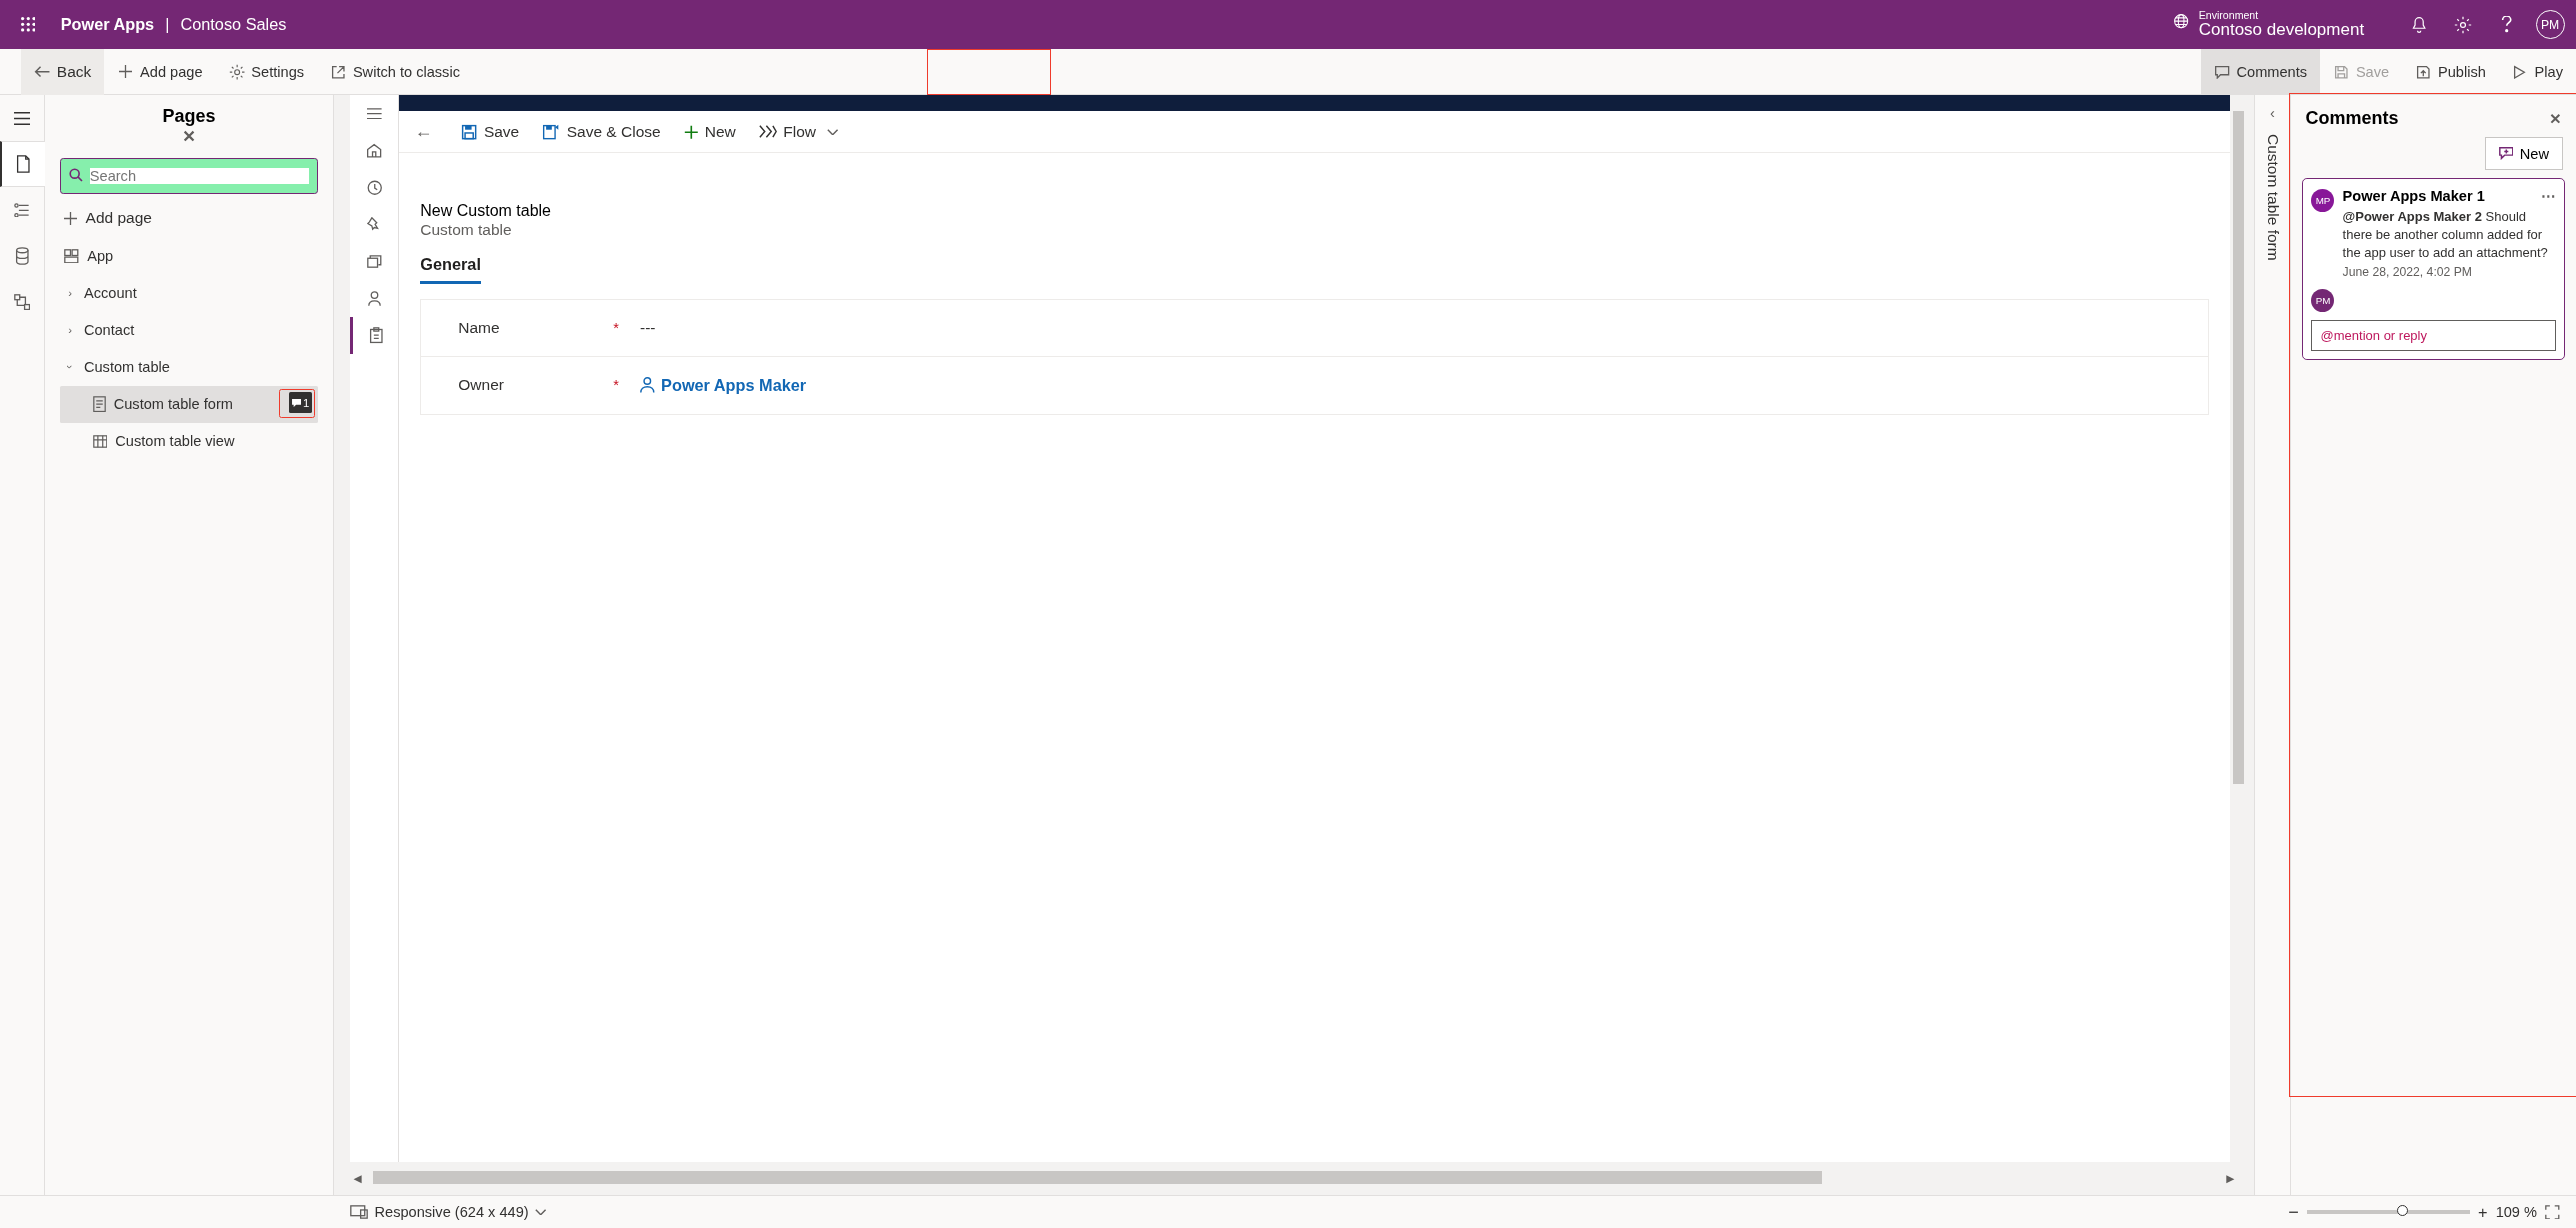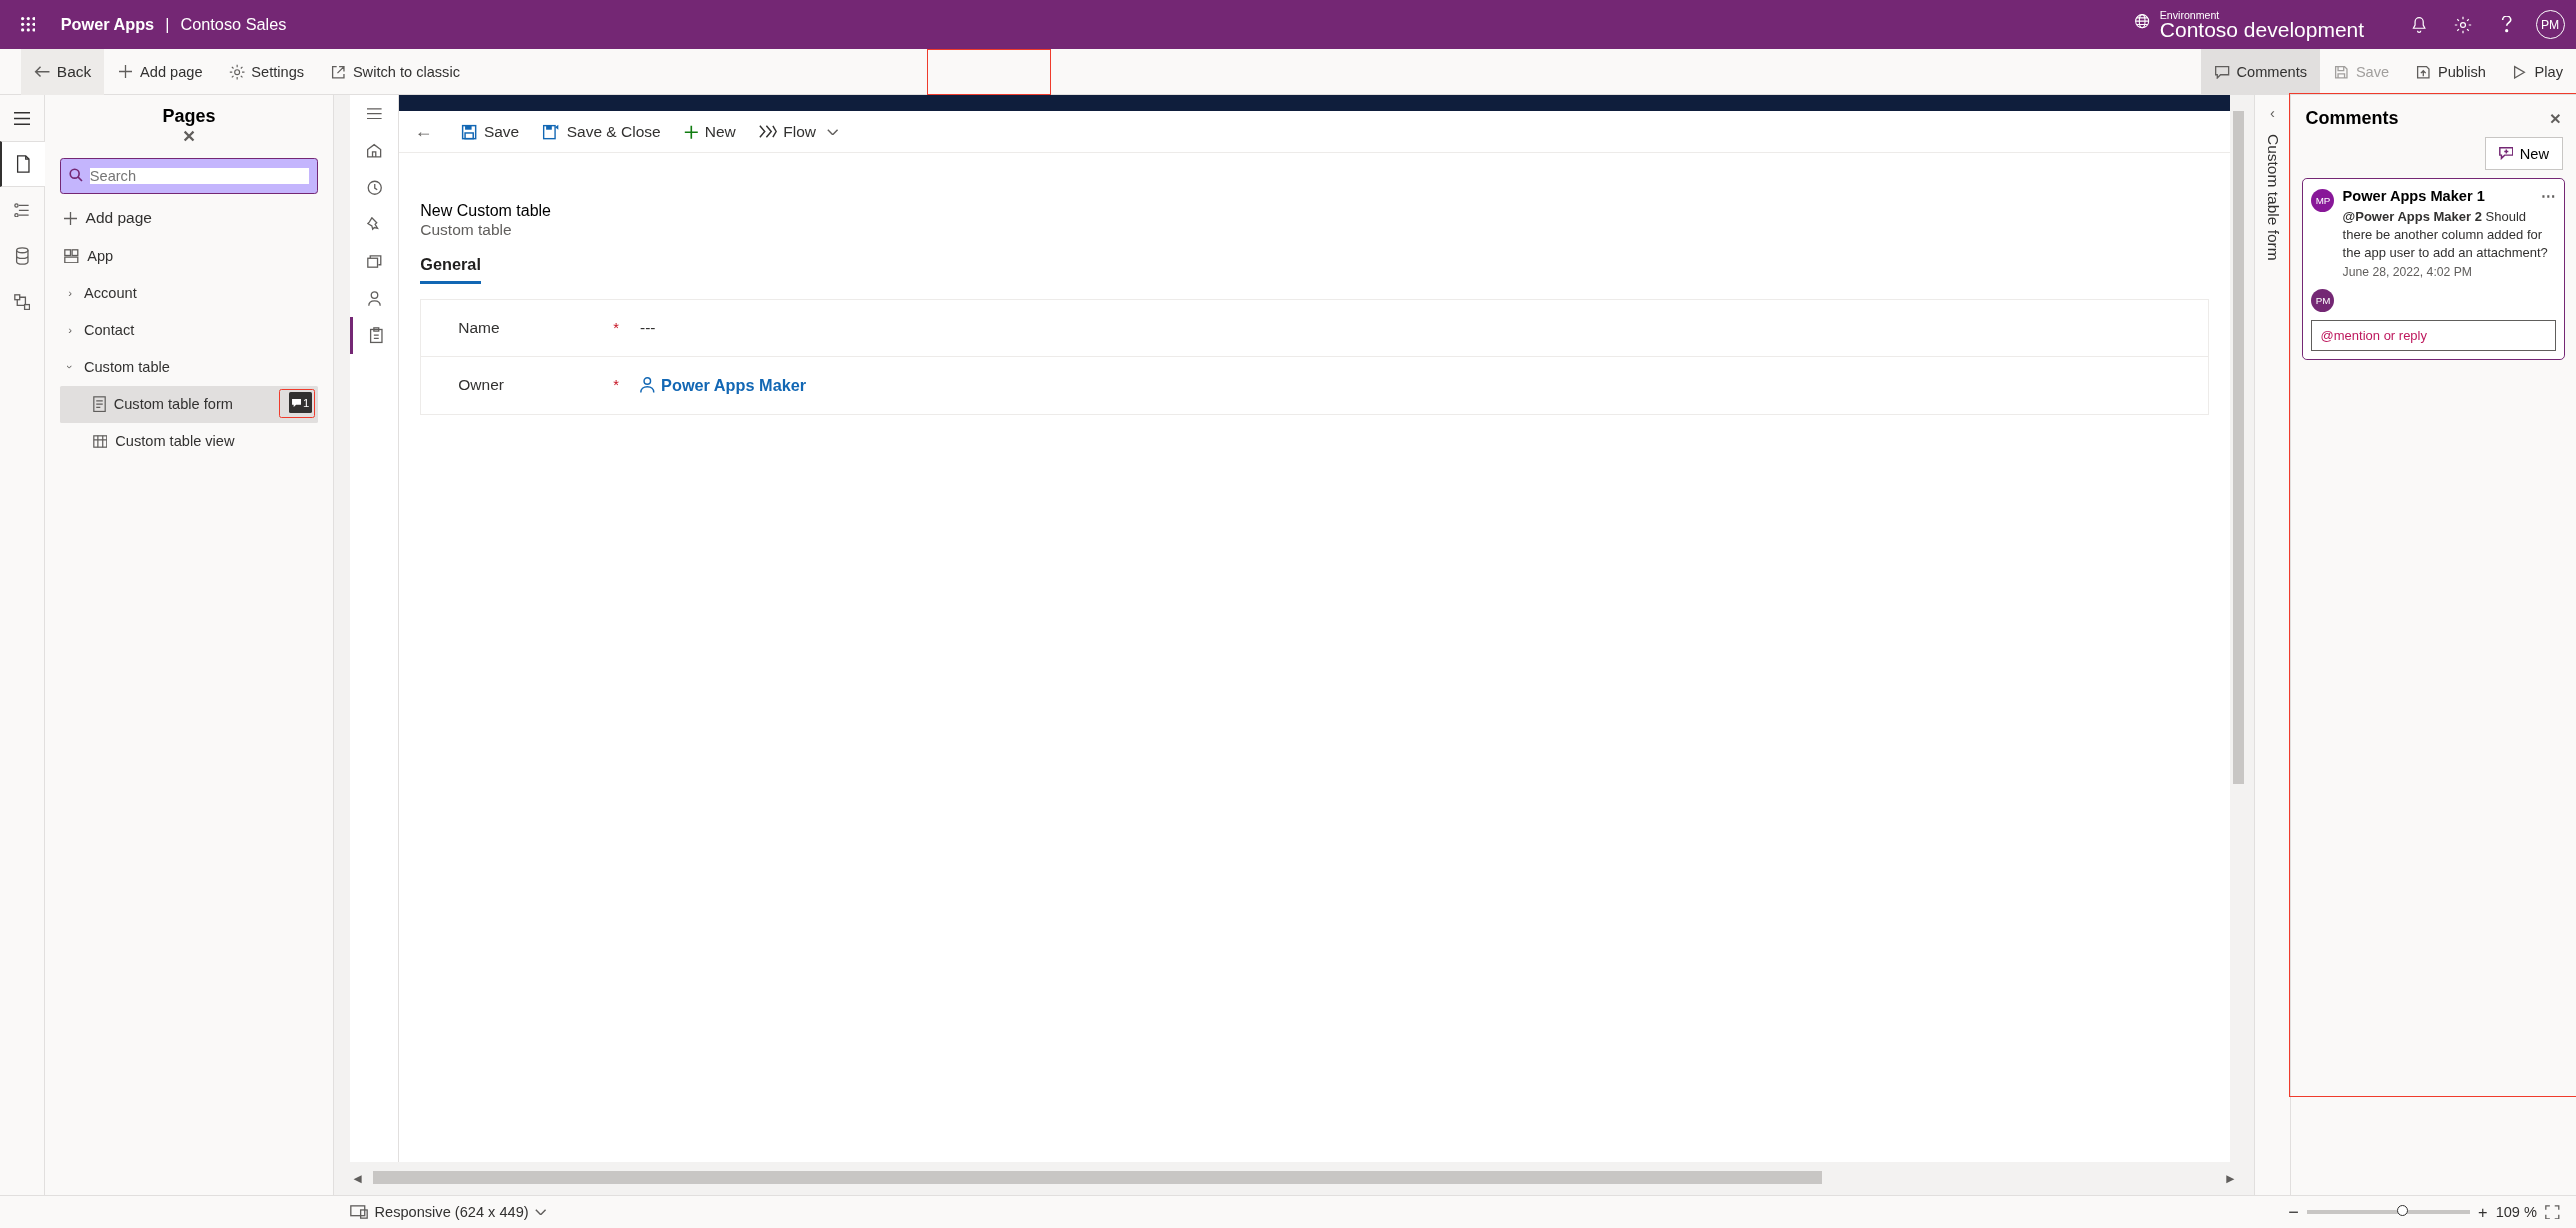--- a/index.html
+++ b/index.html
@@ -7,21 +7,21 @@
 
   
   .top-header { height: 49px; background: #742774; color: #fff; display: flex; align-items: center; padding: 0 11.4px; font-size: 14.6px; }
   .top-header .waffle { width: 33px; display:flex; align-items:center; justify-content:center; }
   .top-header .brand { margin-left: 16.3px; font-weight: 600; font-size: 16.3px; }
   .top-header .brand .sep { margin: 0 6.5px; font-weight: 400; }
   .top-header .brand .app { font-weight: 400; }
   .top-header .spacer { flex: 1; }
   .top-header .env { display:flex; align-items:flex-start; gap:9.8px; margin-right:33px; cursor:pointer; }
   .top-header .env-label { font-size: 10.6px; line-height: 11.4px; }
-  .top-header .env-name { font-size: 21px; line-height: 18px; }
+  .top-header .env-name { font-size: 17px; line-height: 18px; }
   .top-header .icon-btn { width: 44px; height: 49px; display:flex; align-items:center; justify-content:center; cursor:pointer; }
   .top-header .avatar { width:29px; height:29px; border:1.6px solid #fff; border-radius:50%; display:flex; align-items:center; justify-content:center; font-size:12.2px; margin-left:6.5px; }
 
   
   .cmd-bar { height: 46px; background: #faf9f8; border-bottom: 0.8px solid #e1dfde; display:flex; align-items:flex-start; }
   .cmd-bar.left-pad { padding-left: 21px; }
   .cmd-btn { height: 46px; display:flex; align-items:center; gap:6.5px; padding: 0 13px; font-size: 14.6px; color:#323130; cursor:pointer; }
   .cmd-btn.back { background:#edebe9; font-size:15.5px; }
   .cmd-btn .ico { display:inline-flex; width:16.3px; height:16.3px; align-items:center; justify-content:center; color:#605e5c; }
   .cmd-btn.disabled { color:#a19f9d; }
@@ -35,21 +35,21 @@
 
   
   .nav-rail { width:45px; border-right:0.8px solid #e1dfde; display:flex; flex-direction:column; }
   .nav-rail-item { height:46px; display:flex; align-items:center; justify-content:center; cursor:pointer; color:#605e5c; }
   .nav-rail-item.active { border-left:2.4px solid #323130; background:#fff; margin-right:-0.8px; border-top:0.8px solid #e1dfde; border-bottom:0.8px solid #e1dfde; }
 
   
   .pages-panel { width:289px; background:#faf9f8; border-right:0.8px solid #e1dfde; padding:11.4px 14.6px; position:relative; }
   .pages-panel h2 { font-size:18px; font-weight:600; margin-bottom:11.4px; display:flex; justify-content:space-between; align-items:center;flex-direction:column; }
   .pages-panel .close-x { font-size:16.3px; color:#605e5c; cursor:pointer; }
-  .search-box { display:flex; align-items:center; border:1.6px solid #742774; border-radius:3.3px; height:36px; padding:0 8.1px; gap:6.5px; background:#c4b5fd; }
+  .search-box { display:flex; align-items:center; border:1.6px solid #742774; border-radius:3.3px; height:36px; padding:0 8.1px; gap:6.5px; background:#86efac; }
   .search-box input { border:none; outline:none; font-size:14.6px; flex:1; }
   .add-page-row { display:flex; align-items:center; height:39px; gap:8.1px; font-size:15.5px; color:#323130; cursor:pointer; margin-top:4.9px; padding:0 4.9px;}
   .tree-item { display:flex; align-items:center; height:37px; gap:8.1px; font-size:14.6px; color:#323130; cursor:pointer; padding:0 4.9px; border-radius:1.6px;}
   .tree-item .chev { width:11.4px; display:inline-flex; justify-content:center; color:#605e5c; font-size:11.4px;}
   .tree-item.indent2 { padding-left:33px; position:relative; }
   .tree-item.selected { background:#e1dfde; }
   .badge { position:absolute; right:6.5px; top:6.5px; width:23px; height:21px; background:#323130; color:#fff; font-size:11.4px; display:flex; align-items:center; justify-content:center; border-radius:1.6px;}
   .red-hi-badge { position:absolute; right:3.3px; top:3.3px; width:36px; height:29px; border:1.6px solid #ef3b2c; border-radius:2.4px; pointer-events:none;}
 
   

